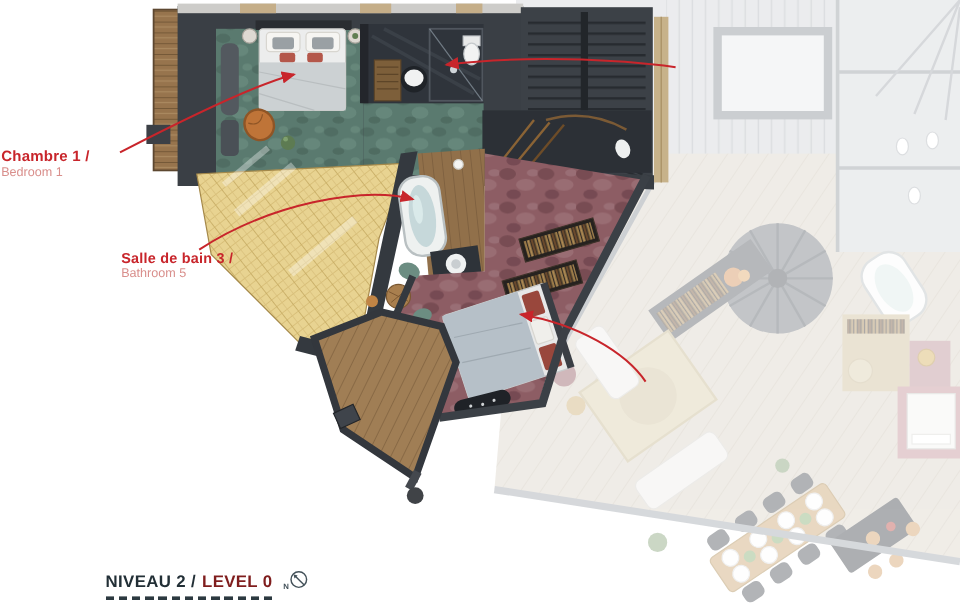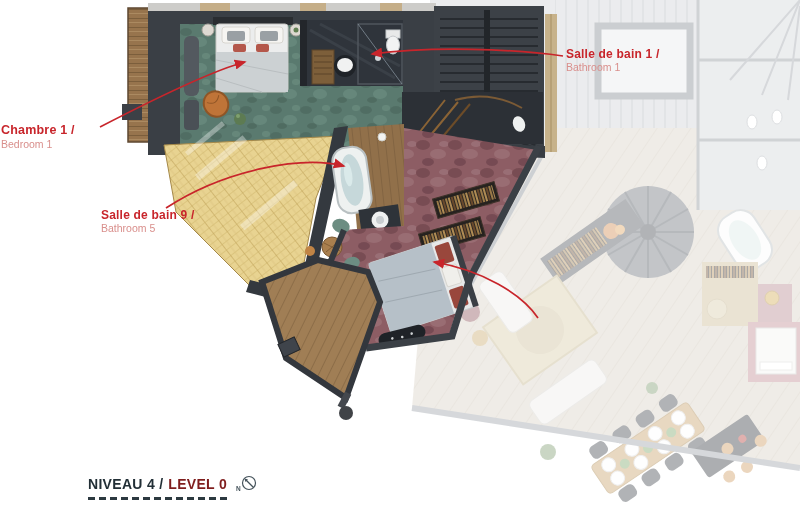--- a/index.html
+++ b/index.html
@@ -338,34 +338,30 @@
     <path d="M166 208 C 224 170, 302 155, 344 166" marker-end="url(#ah)"></path>
     <path d="M538 318 C 522 294, 482 270, 434 262" marker-end="url(#ah)"></path>
   </g>
 </svg>
 
 <div class="anno big" style="left:1px;top:123px;">
   <span class="fr">Chambre 1 /</span>
   <span class="en">Bedroom 1</span>
 </div>
 
-<div class="anno" style="left:566px;top:47px;">
-  <span class="fr">Salle de bain 1 /</span>
-  <span class="en">Bathroom 1</span>
-</div>
 
 <div class="anno" style="left:101px;top:208px;">
-  <span class="fr">Salle de bain 9 /</span>
+  <span class="fr">Salle de bain 3 /</span>
   <span class="en">Bathroom 5</span>
 </div>
 
 
 <div class="footer">
   <div class="footer-line">
-    <span class="lvl-fr">NIVEAU 4 /</span>
+    <span class="lvl-fr">NIVEAU 2 /</span>
     <span class="lvl-en">LEVEL 0</span>
     <svg class="compass" width="26" height="20" viewBox="0 0 26 20">
       <text x="2" y="17" font-size="6.5" font-weight="bold" fill="#44525a" font-family="Liberation Sans, sans-serif">N</text>
       <circle cx="15" cy="9" r="6.5" fill="none" stroke="#44525a" stroke-width="1.2"></circle>
       <path d="M19.5 13.5 L11.5 5.5" stroke="#44525a" stroke-width="1.2"></path>
       <path d="M10.6 4.6 L11.4 8 L14 5.6 Z" fill="#44525a"></path>
     </svg>
   </div>
   <div class="dashes"></div>
 </div>

